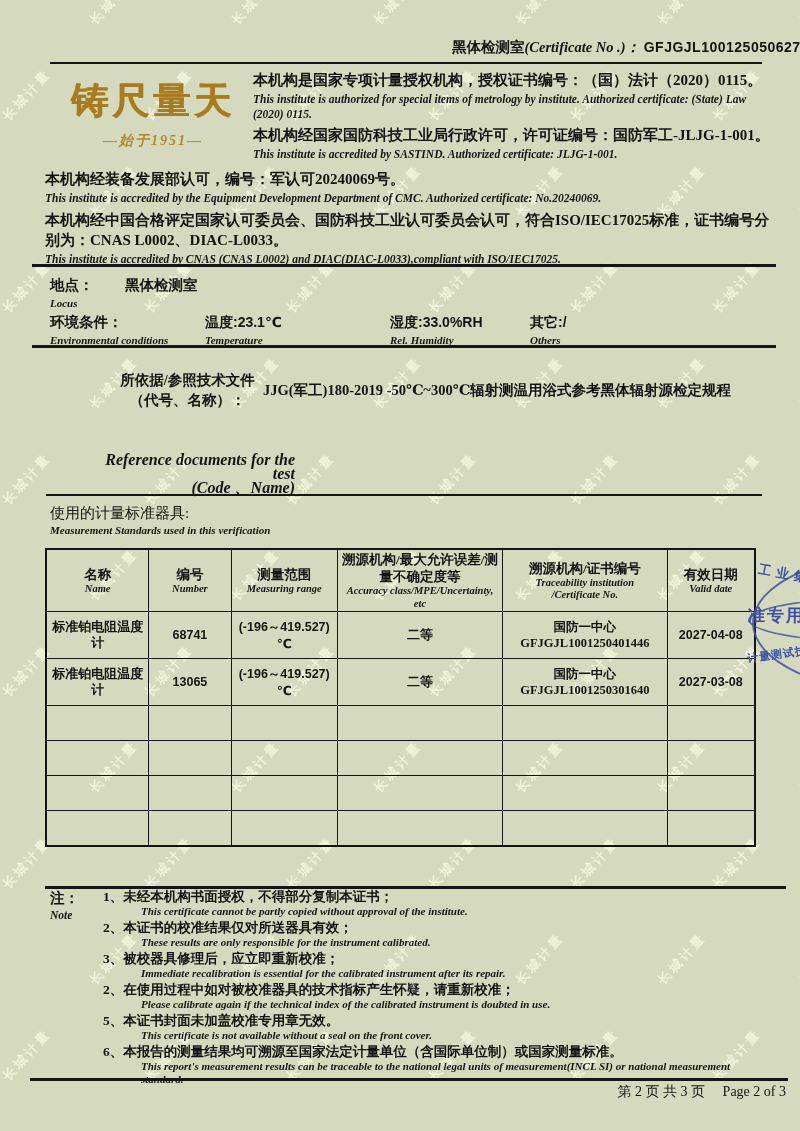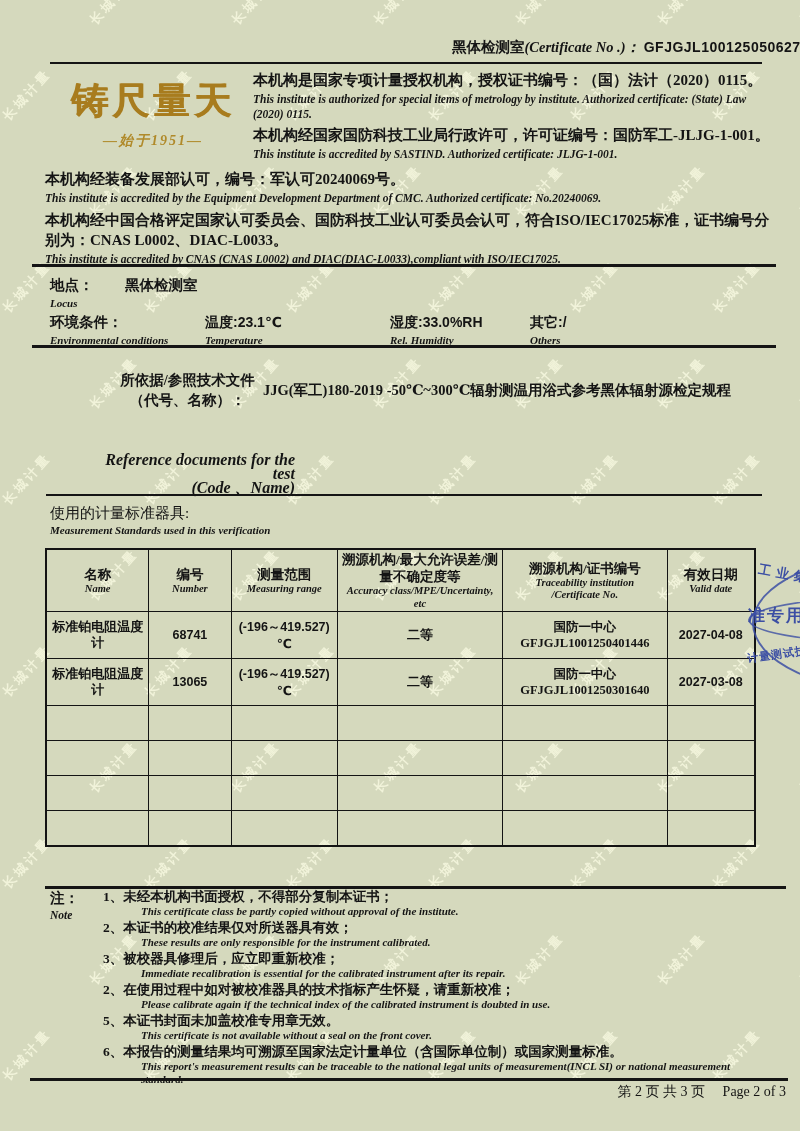--- a/index.html
+++ b/index.html
@@ -319,21 +319,21 @@
     <div class="stamp-t2">准专用</div>
     <div class="stamp-t3">计量测试技</div>
   </div>
 
   <div class="rule" style="top:886px;left:45px;width:741px;height:2.5px;"></div>
   <div class="abs note-label-cn">注：</div>
   <div class="abs en note-label-en">Note</div>
   <div class="abs notes">
     <div class="item">
       <div class="n-cn">1、未经本机构书面授权，不得部分复制本证书；</div>
-      <div class="n-en en">This certificate class be partly copied without approval of the institute.</div>
+      <div class="n-en en">This certificate cannot be partly copied without approval of the institute.</div>
     </div>
     <div class="item">
       <div class="n-cn">2、本证书的校准结果仅对所送器具有效；</div>
       <div class="n-en en">These results are only responsible for the instrument calibrated.</div>
     </div>
     <div class="item">
       <div class="n-cn">3、被校器具修理后，应立即重新校准；</div>
       <div class="n-en en">Immediate recalibration is essential for the calibrated instrument after its repair.</div>
     </div>
     <div class="item">

